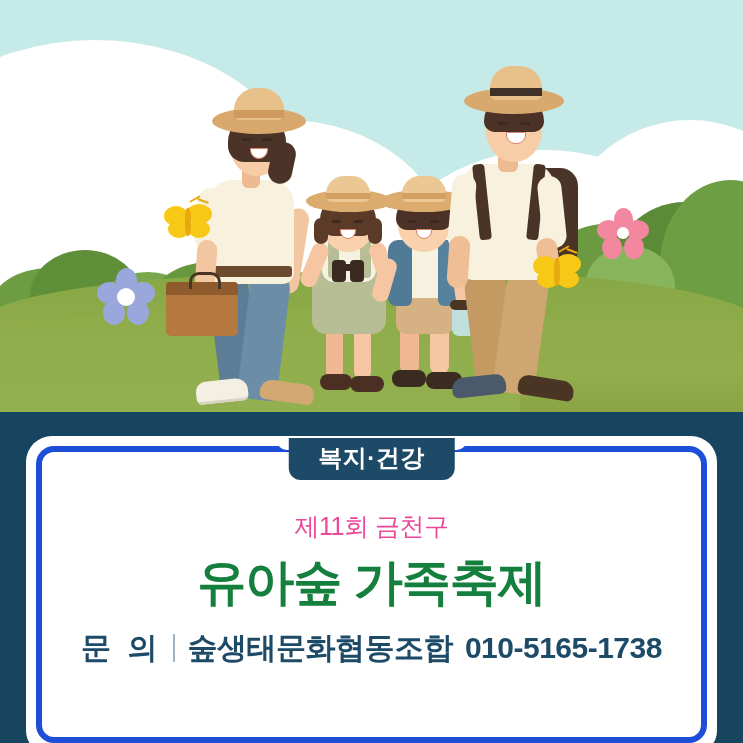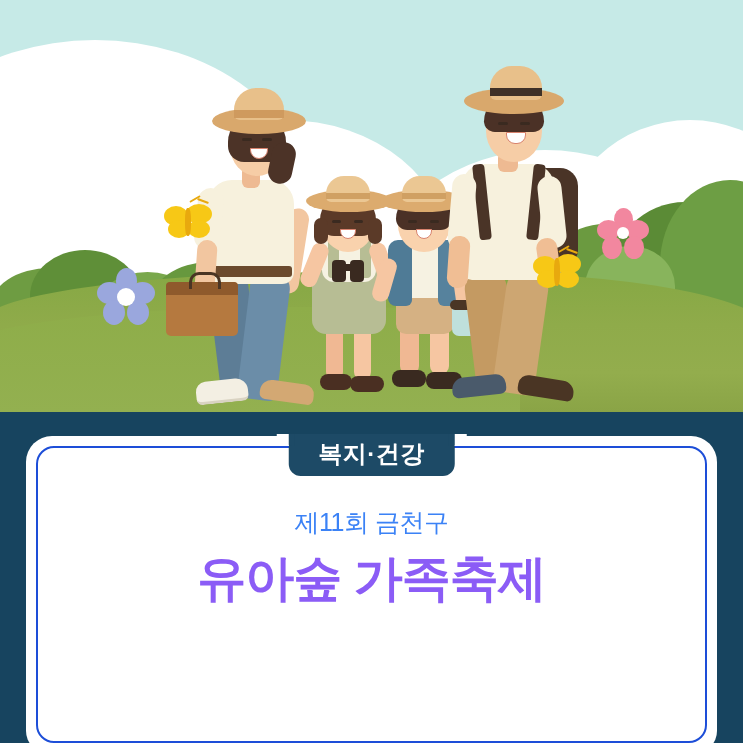--- a/index.html
+++ b/index.html
@@ -58,21 +58,21 @@
     position:absolute;left:0;top:412px;width:743px;height:331px;
     background:#17445f;
   }
   .cardouter{
     position:absolute;left:26px;top:24px;width:691px;height:317px;
     background:#ffffff;border-radius:26px 26px 22px 22px;
     box-shadow:0 0 0 0 rgba(0,0,0,0);
   }
   .cardinner{
     position:absolute;left:10px;top:10px;right:10px;bottom:10px;
-    border:2px solid #1d4ed8;border-radius:18px;
+    border:6px solid #1d4ed8;border-radius:18px;
     background:#ffffff;
   }
   .content{
     position:absolute;left:0;right:0;top:0;bottom:0;
     display:flex;flex-direction:column;align-items:center;
   }
   .badge{
     position:absolute;left:50%;transform:translateX(-50%);top:-14px;
     background:#1d4a66;color:#ffffff;
     font-size:24px;font-weight:bold;letter-spacing:0.5px;
@@ -82,25 +82,25 @@
     white-space:nowrap;
   }
   .badge:before,.badge:after{
     content:"";position:absolute;top:0;width:12px;height:12px;
     background:#ffffff;
   }
   .badge:before{left:-0px;border-radius:0 0 0 10px;transform:translateX(-100%);box-shadow:6px 0 0 0 #1d4a66;}
   .badge:after{right:-0px;border-radius:0 0 10px 0;transform:translateX(100%);box-shadow:-6px 0 0 0 #1d4a66;}
 
   .subtitle{
-    margin-top:62px;font-size:25px;color:#3b82f6;font-weight:500;
+    margin-top:62px;font-size:25px;color:#ec4899;font-weight:500;
     letter-spacing:-0.5px;line-height:1;
   }
   .headline{
-    margin-top:16px;font-size:49px;font-weight:bold;color:#8b5cf6;
+    margin-top:16px;font-size:49px;font-weight:bold;color:#15803d;
     line-height:1.12;letter-spacing:-1px;text-align:center;
   }
   .headline div{white-space:nowrap;}
   .contact{
     margin-top:18px;font-size:30px;font-weight:bold;color:#1d4a66;
     letter-spacing:-0.5px;display:flex;align-items:center;gap:12px;
     white-space:nowrap;
   }
   .contact .lbl{letter-spacing:4px;}
   .divider{
@@ -315,19 +315,25 @@
         <div class="content">
 
           <div class="badge">복지·건강</div>
 
           <div class="subtitle">제11회 금천구</div>
 
           <div class="headline">
             <div>유아숲 가족축제</div>
           </div>
 
+          <div class="contact">
+            <span class="lbl">문 의</span>
+            <span class="divider"></span>
+            <span>숲생태문화협동조합</span>
+            <span>010-5165-1738</span>
+          </div>
 
         </div>
       </div>
     </div>
   </div>
 
 </div>
 
 </body></html>

